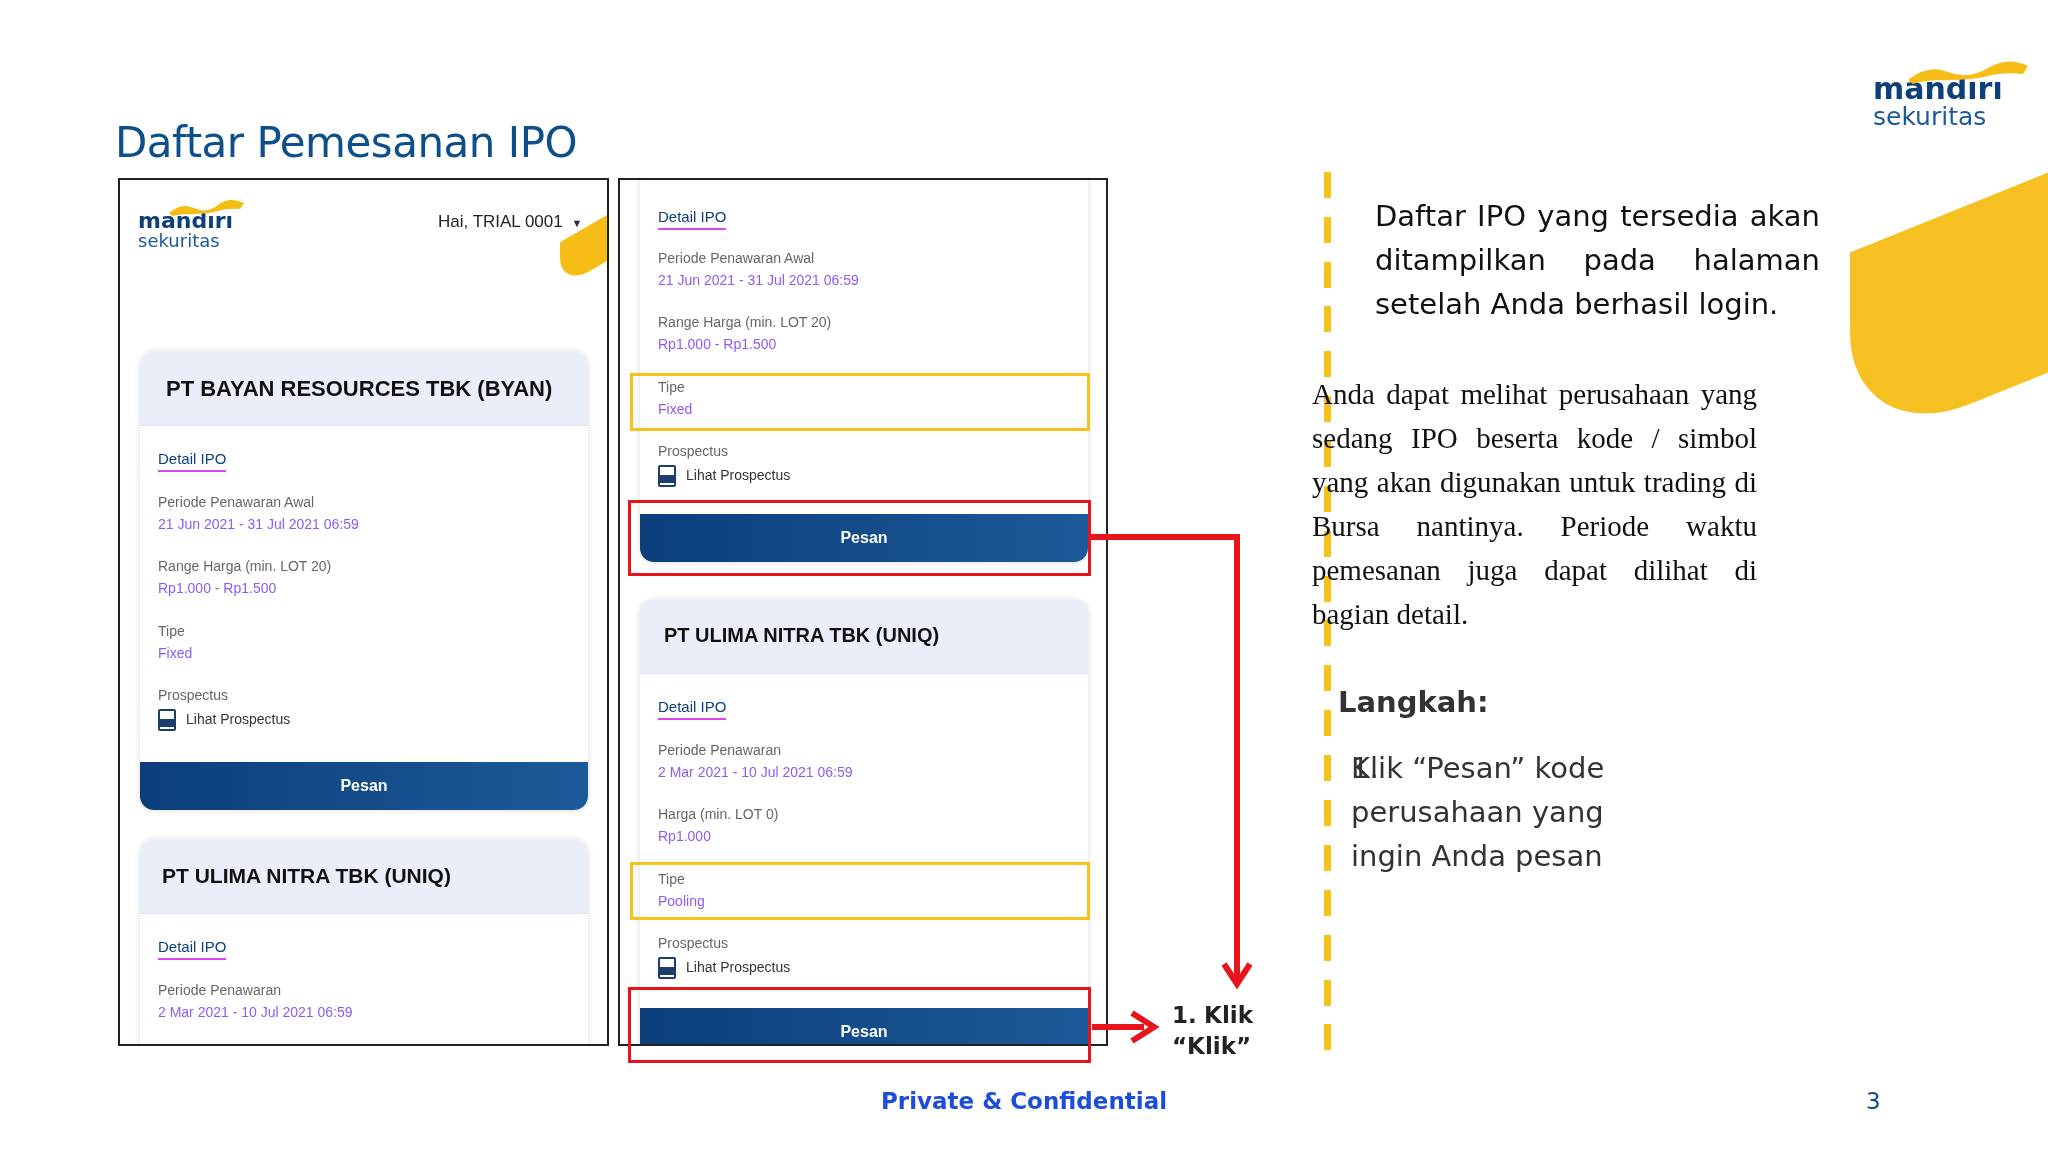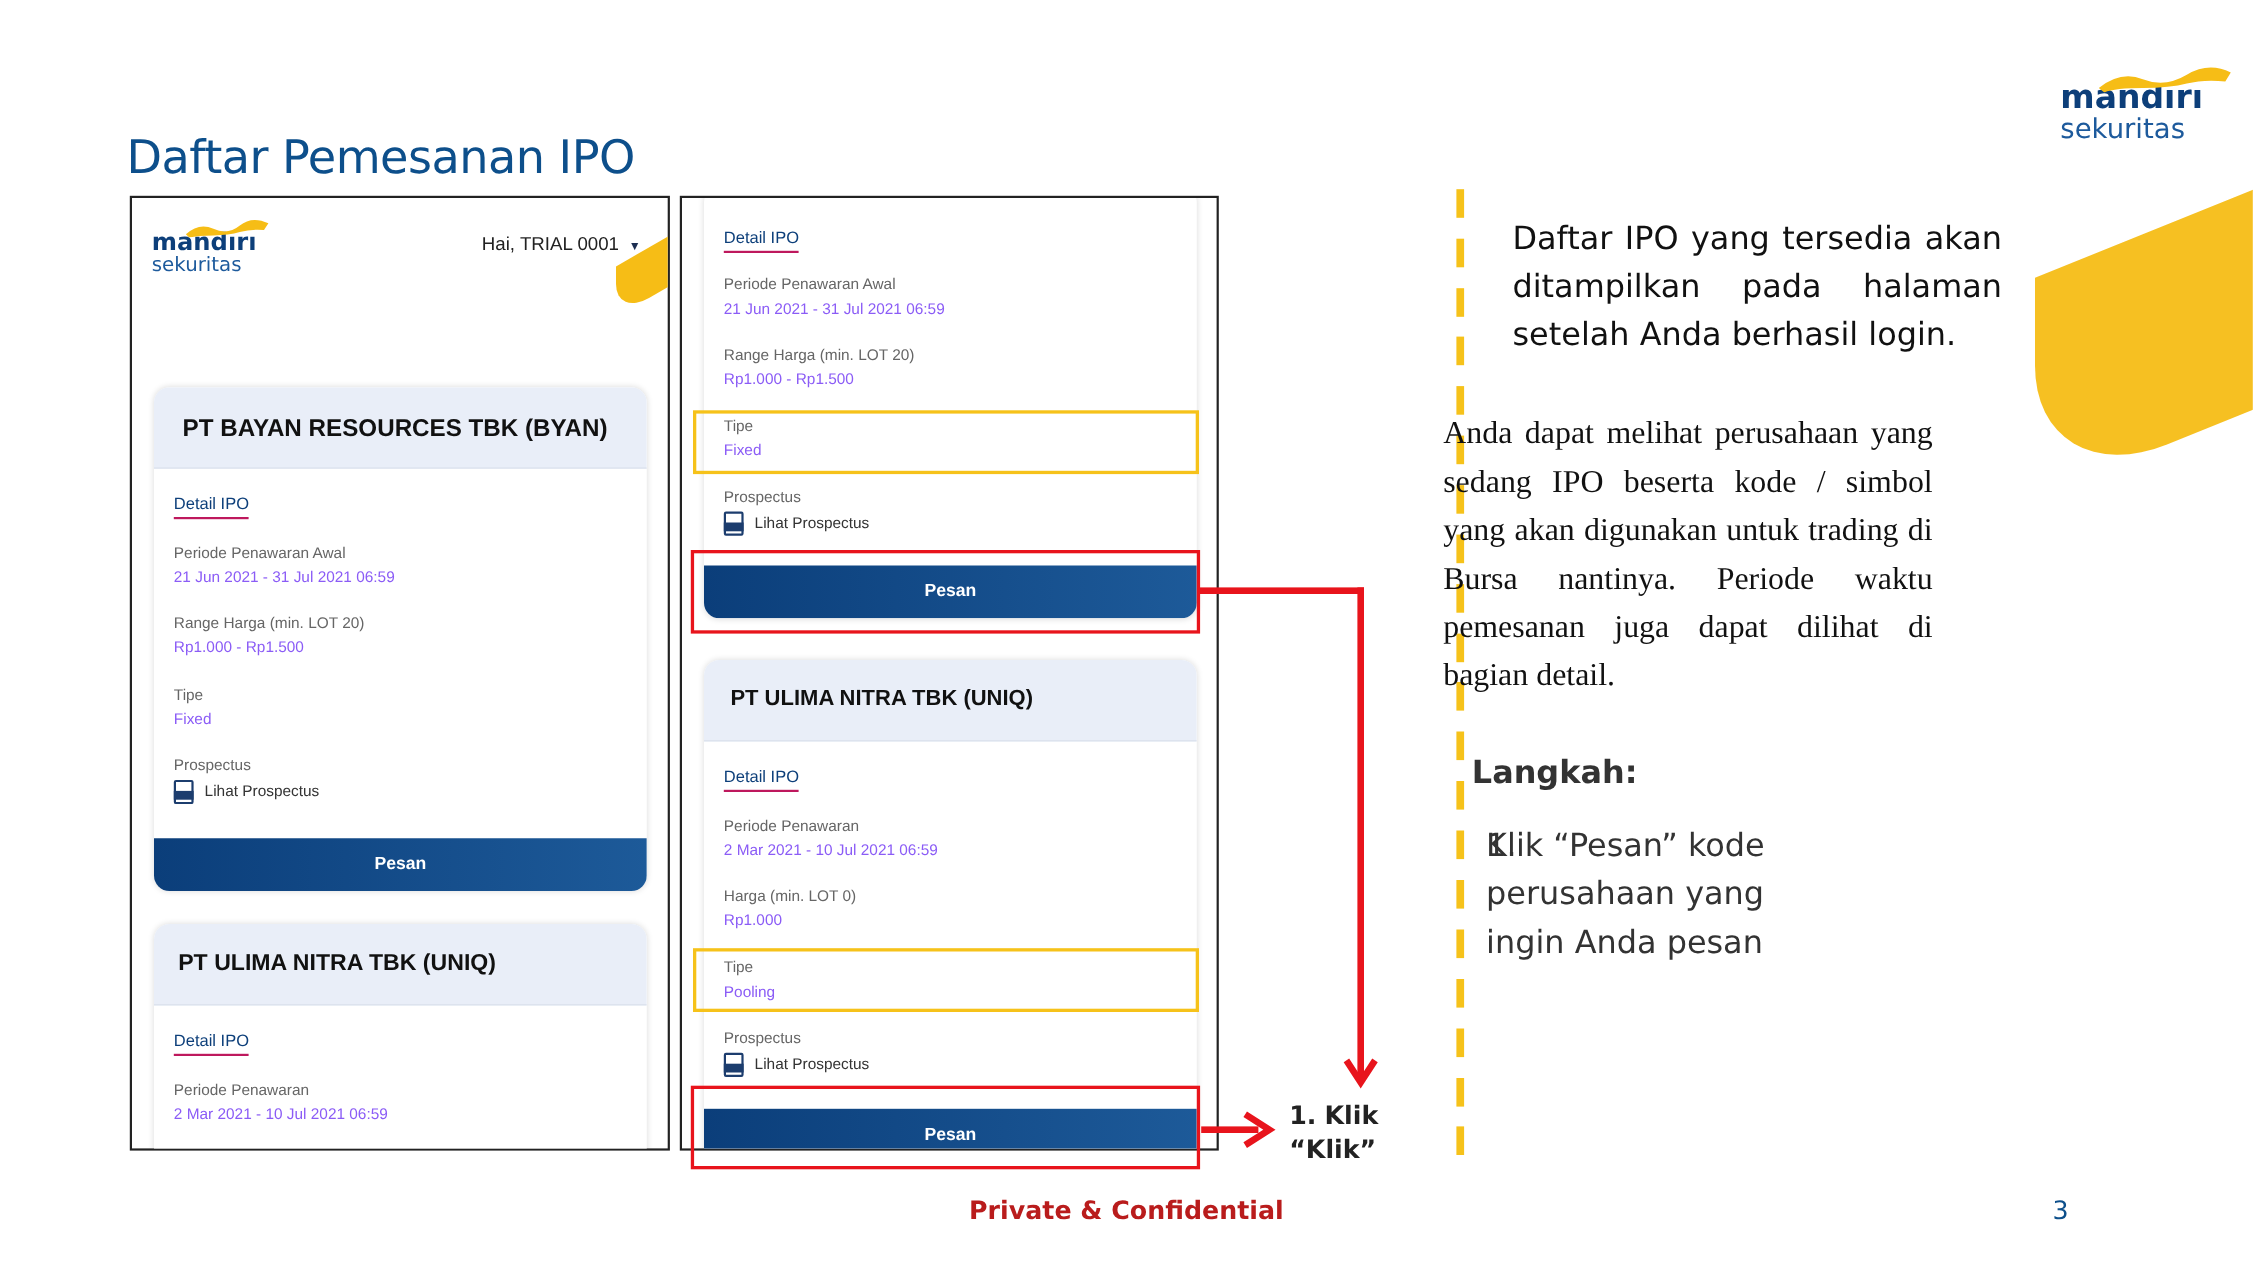--- a/index.html
+++ b/index.html
@@ -6,21 +6,21 @@
   body { width: 2048px; height: 1152px; background: #ffffff; position: relative; overflow: hidden; font-family: "Liberation Sans", "DejaVu Sans", sans-serif; }
   .abs { position: absolute; }
   .slide-title { left: 115px; top: 78px; font-size: 42px; color: #0d4f8b; font-family: "DejaVu Sans", sans-serif; letter-spacing: -0.5px; margin-top: 40px; }
   .brand { text-align: left; line-height: 1; }
   .brand .m { font-weight: bold; color: #0d3f7a; }
   .brand .s { color: #1d5a9c; }
   .yellow-swoosh { background: #f6bd16; }
   .frame { border: 2px solid #222; background: #fff; overflow: hidden; }
   .card { position: absolute; background: #fff; border-radius: 14px; box-shadow: 0 0 6px rgba(0,0,0,0.15); overflow: hidden; }
   .card-head { background: #e9eef8; border-bottom: 1px solid #d8deea; font-weight: bold; color: #111; font-size: 22px; }
-  .detail-title { font-size: 15px; color: #0d3f7a; display: inline-block; padding-bottom: 3px; border-bottom: 3px solid #be185d; border-bottom-width: 2px; }
+  .detail-title { font-size: 15px; color: #0d3f7a; display: inline-block; padding-bottom: 3px; border-bottom: 3px solid #d946ef; border-bottom-width: 2px; }
   .lbl { font-size: 14px; color: #666; }
   .val { font-size: 14px; color: #8b5cf6; margin-top: 6px; }
   .field { position: absolute; }
   .pdf-icon { display: inline-block; width: 18px; height: 22px; border: 2px solid #1c3d6e; border-radius: 2px; position: relative; vertical-align: middle; margin-right: 10px; }
   .pdf-icon::after { content: ""; position: absolute; left: -2px; right: -2px; bottom: 2px; height: 8px; background: #1c3d6e; }
   .pesan-btn { position: absolute; background: linear-gradient(90deg, #0b3e7a, #1d5a99); color: #fff; font-weight: bold; font-size: 16px; text-align: center; border-radius: 0 0 10px 10px; display:flex; align-items:center; justify-content:center; }
   .hl-yellow { position: absolute; border: 3px solid #f6c21a; }
   .hl-red { position: absolute; border: 3px solid #e8141c; }
   .red { background: #e8141c; position: absolute; }
   .body-text { font-family: "DejaVu Sans", sans-serif; font-size: 29px; color: #111; line-height: 44px; text-align: justify; }
@@ -178,14 +178,14 @@
 </div>
 
 <div class="abs body-text" style="left:1375px; top:194px; width:445px;">Daftar IPO yang tersedia akan ditampilkan pada halaman setelah Anda berhasil login.</div>
 <div class="abs body-text" style="left:1312px; top:372px; width:445px;font-family:Liberation Serif, serif;">Anda dapat melihat perusahaan yang sedang IPO beserta kode / simbol yang akan digunakan untuk trading di Bursa nantinya. Periode waktu pemesanan juga dapat dilihat di bagian detail.</div>
 <div class="abs body-text" style="left:1338px; top:680px; font-weight:bold; color:#333;">Langkah:</div>
 <div class="abs body-text" style="left:1351px; top:746px; width:380px; color:#333;">
   <span style="position:absolute; left:0; top:0;">1.</span>
   <div style="width:300px; text-align:left;">Klik “Pesan” kode perusahaan yang ingin Anda pesan</div>
 </div>
 
-<div class="abs" style="left:0; width:2048px; top:1088px; text-align:center; font-size:23px; font-weight:bold; color:#b91c1c; font-family:'DejaVu Sans',sans-serif;">Private &amp; Confidential</div>
+<div class="abs" style="left:0; width:2048px; top:1088px; text-align:center; font-size:23px; font-weight:bold; color:#1d4ed8; font-family:'DejaVu Sans',sans-serif;">Private &amp; Confidential</div>
 <div class="abs" style="left:1866px; top:1088px; font-size:23px; color:#0d4f8b; font-family:'DejaVu Sans',sans-serif;">3</div>
 
 </body></html>

